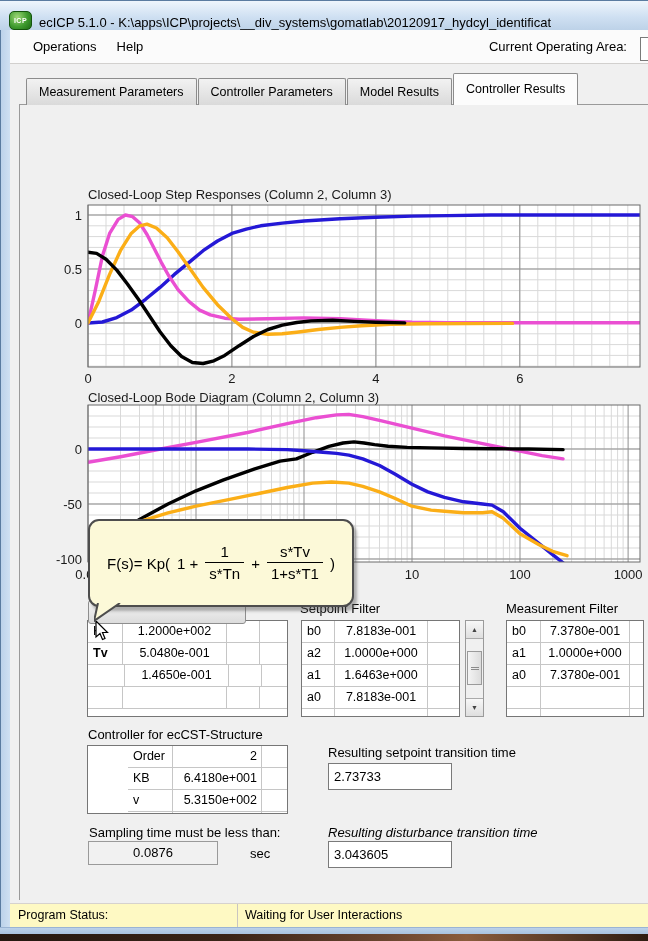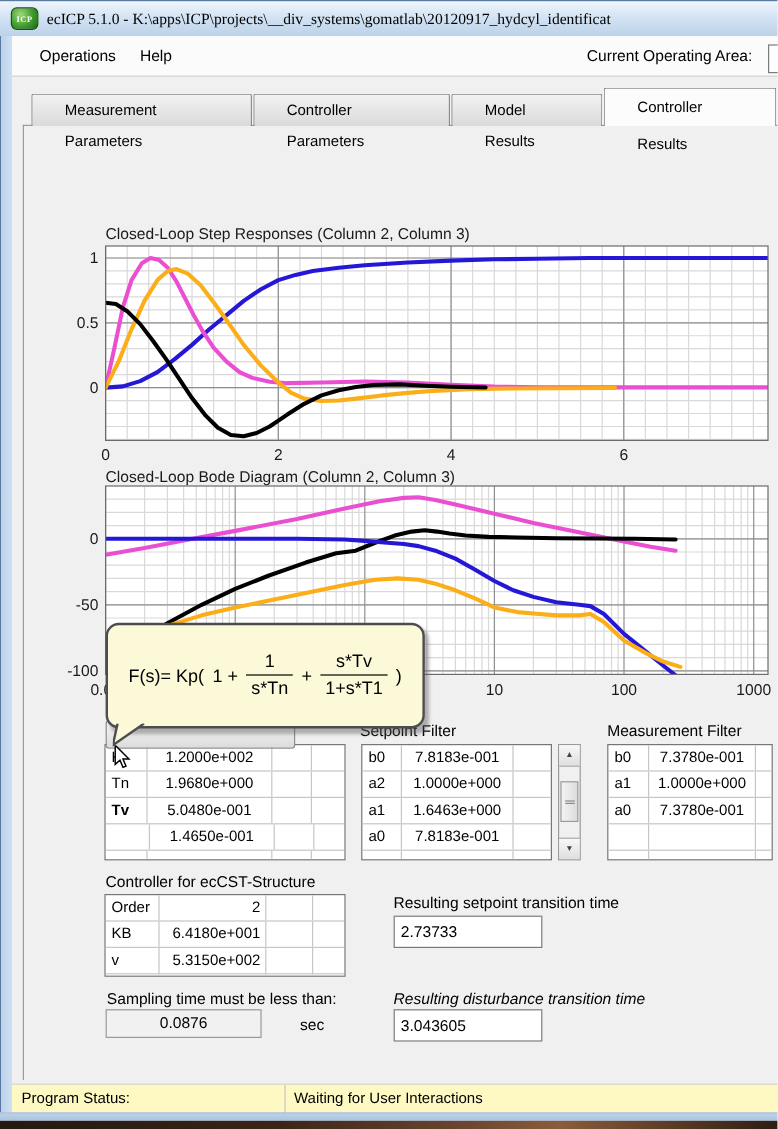--- a/index.html
+++ b/index.html
@@ -1,30 +1,30 @@
 <!DOCTYPE html>
 <html><head>
 <meta charset="utf-8">
 <style>
   html,body{margin:0;padding:0;}
   body{font-family:"Liberation Sans",sans-serif;}
   .screen{position:relative;width:648px;height:941px;overflow:hidden;background:#f0f0f0;}
   .abs{position:absolute;}
   
-  .titlebar{left:0;top:0;width:648px;height:30px;background:linear-gradient(#eef5fc,#cfe0f2 55%,#bdd2e8);border-top:1px solid #5a7ba0;display:flex;align-items:center;box-sizing:border-box;font-family:Liberation Serif, serif;}
+  .titlebar{left:0;top:0;width:648px;height:30px;background:linear-gradient(#eef5fc,#cfe0f2 55%,#bdd2e8);border-top:1px solid #5a7ba0;display:flex;align-items:flex-end;box-sizing:border-box;}
   .app-icon{width:21px;height:17px;margin-left:9px;border-radius:5px;background:radial-gradient(circle at 35% 30%,#9ed878,#3f9b2f 55%,#1c6b12);border:1px solid #14540c;color:#fff;font-size:7px;font-weight:bold;display:flex;align-items:center;justify-content:center;letter-spacing:.5px;}
   .title-text{margin-left:7px;font-size:13px;color:#000;white-space:nowrap;overflow:hidden;}
   .left-border{left:0;top:30px;width:10px;height:897px;background:linear-gradient(90deg,#5a7ba0 0,#5a7ba0 1px,#bcd2ea 1px,#cfe0f2);}
   .menubar{left:10px;top:30px;width:638px;height:34px;background:#fbfbfb;border-bottom:1px solid #d2d0ce;box-sizing:border-box;display:flex;align-items:center;}
   .menu-item{font-size:13px;color:#000;padding:4px 10px;}
   .menu-right{position:absolute;right:21px;font-size:13px;color:#000;}
   .combo-sliver{left:640px;top:37px;width:10px;height:24px;background:#fff;border:1px solid #7a7a7a;box-sizing:border-box;}
   
   .tabstrip{left:26px;top:74px;height:31px;display:flex;align-items:flex-end;z-index:3;}
-  .tab{height:26px;line-height:26px;padding:0 27px;font-size:12.5px;background:linear-gradient(#f2f2f2,#dadada);border:1px solid #8c8c8c;border-bottom:none;border-radius:2px 2px 0 0;margin-right:1px;color:#000;}
+  .tab{height:26px;line-height:26px;padding:0 12px;font-size:12.5px;background:linear-gradient(#f2f2f2,#dadada);border:1px solid #8c8c8c;border-bottom:none;border-radius:2px 2px 0 0;margin-right:1px;color:#000;}
   .tab.active{height:31px;line-height:31px;background:#fcfcfc;position:relative;z-index:4;}
   .panel-hline{left:19px;top:104px;width:629px;height:1px;background:#9a9a9a;z-index:2;}
   .panel-vline{left:19px;top:104px;width:1px;height:796px;background:#9a9a9a;}
   
   .btn{background:linear-gradient(#f6f6f6,#dcdcdc);border:1px solid #8e8e8e;border-radius:3px;font-size:13px;color:#000;display:flex;align-items:center;justify-content:center;box-sizing:border-box;}
   .hidden-btn{left:88px;top:600px;width:158px;height:24px;z-index:1;}
   
   .chart-title{font-size:13px;color:#1a1a1a;white-space:nowrap;}
   svg text{font-family:"Liberation Sans",sans-serif;}
   
@@ -270,26 +270,20 @@
   <div class="abs small-label" style="left:506px;top:601px;">Measurement Filter</div>
 
   <div class="abs tbl" style="left:87px;top:620px;width:201px;height:97px;">
       <div class="tr">
         <div class="td lab" style="width: 35px;">K</div>
         <div class="td" style="width: 104px; text-align: center;">1.2000e+002</div>
         <div class="td" style="width: 33px;"></div>
         <div class="td" style="width: 29px;"></div>
       </div>
       <div class="tr">
-        <div class="td lab" style="width: 35px;">Tn</div>
-        <div class="td" style="width: 104px; text-align: center;">1.9680e+000</div>
-        <div class="td" style="width: 33px;"></div>
-        <div class="td" style="width: 29px;"></div>
-      </div>
-      <div class="tr">
         <div class="td lab" style="width: 35px; font-weight: bold;">Tv</div>
         <div class="td" style="width: 104px; text-align: center;">5.0480e-001</div>
         <div class="td" style="width: 33px;"></div>
         <div class="td" style="width: 29px;"></div>
       </div>
       <div class="tr">
         <div class="td lab" style="width: 35px; padding-left: 36px;">T1</div>
         <div class="td" style="width: 104px; text-align: center;">1.4650e-001</div>
         <div class="td" style="width: 33px;"></div>
         <div class="td" style="width: 29px;"></div>
@@ -361,21 +355,21 @@
         <div class="td" style="width: 89px; text-align: center;"></div>
         <div class="td" style="width: 40px;"></div>
       </div>
     </div>
 
   <svg class="abs cursor" width="16" height="20">
     <polygon points="1,0 1,16 5,12.5 7.5,18.5 10,17.5 7.5,11.5 12.5,11.5" fill="#fff" stroke="#000" stroke-width="1.2"></polygon>
   </svg>
 
   <div class="abs small-label" style="left:88px;top:727px;">Controller for ecCST-Structure</div>
-  <div class="abs tbl" style="left:87px;top:745px;width:201px;height:69px;">
+  <div class="abs tbl" style="left:87px;top:745px;width:201px;height:69px;padding-left:40px;">
       <div class="tr">
         <div class="td lab" style="width: 45px;">Order</div>
         <div class="td" style="width: 89px; text-align: right; padding-right: 4px;">2</div>
         <div class="td" style="width: 39px;"></div>
         <div class="td" style="width: 28px;"></div>
       </div>
       <div class="tr">
         <div class="td lab" style="width: 45px;">KB</div>
         <div class="td" style="width: 89px; text-align: right; padding-right: 4px;">6.4180e+001</div>
         <div class="td" style="width: 39px;"></div>

